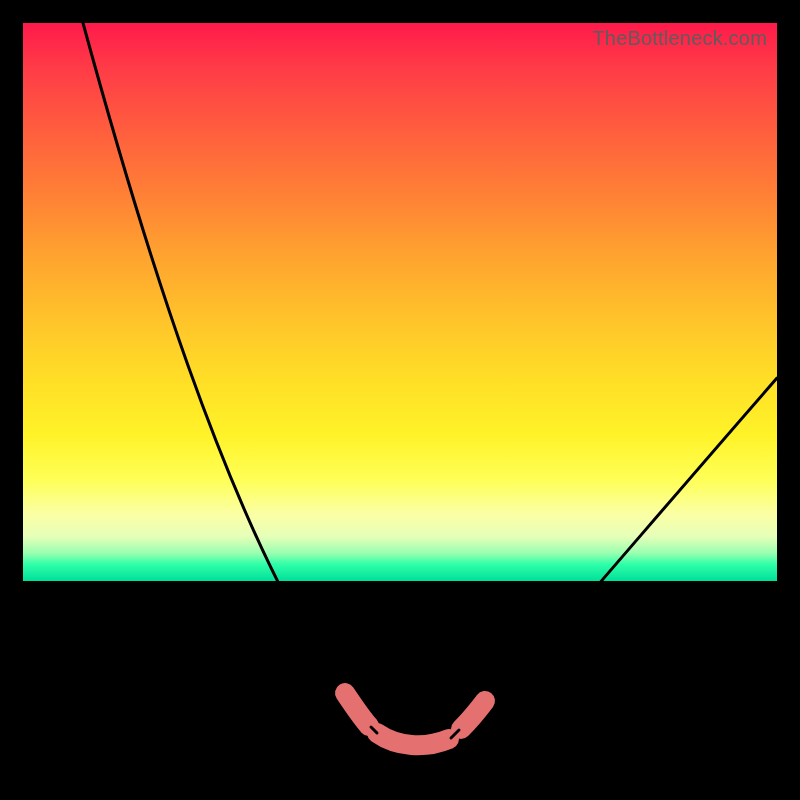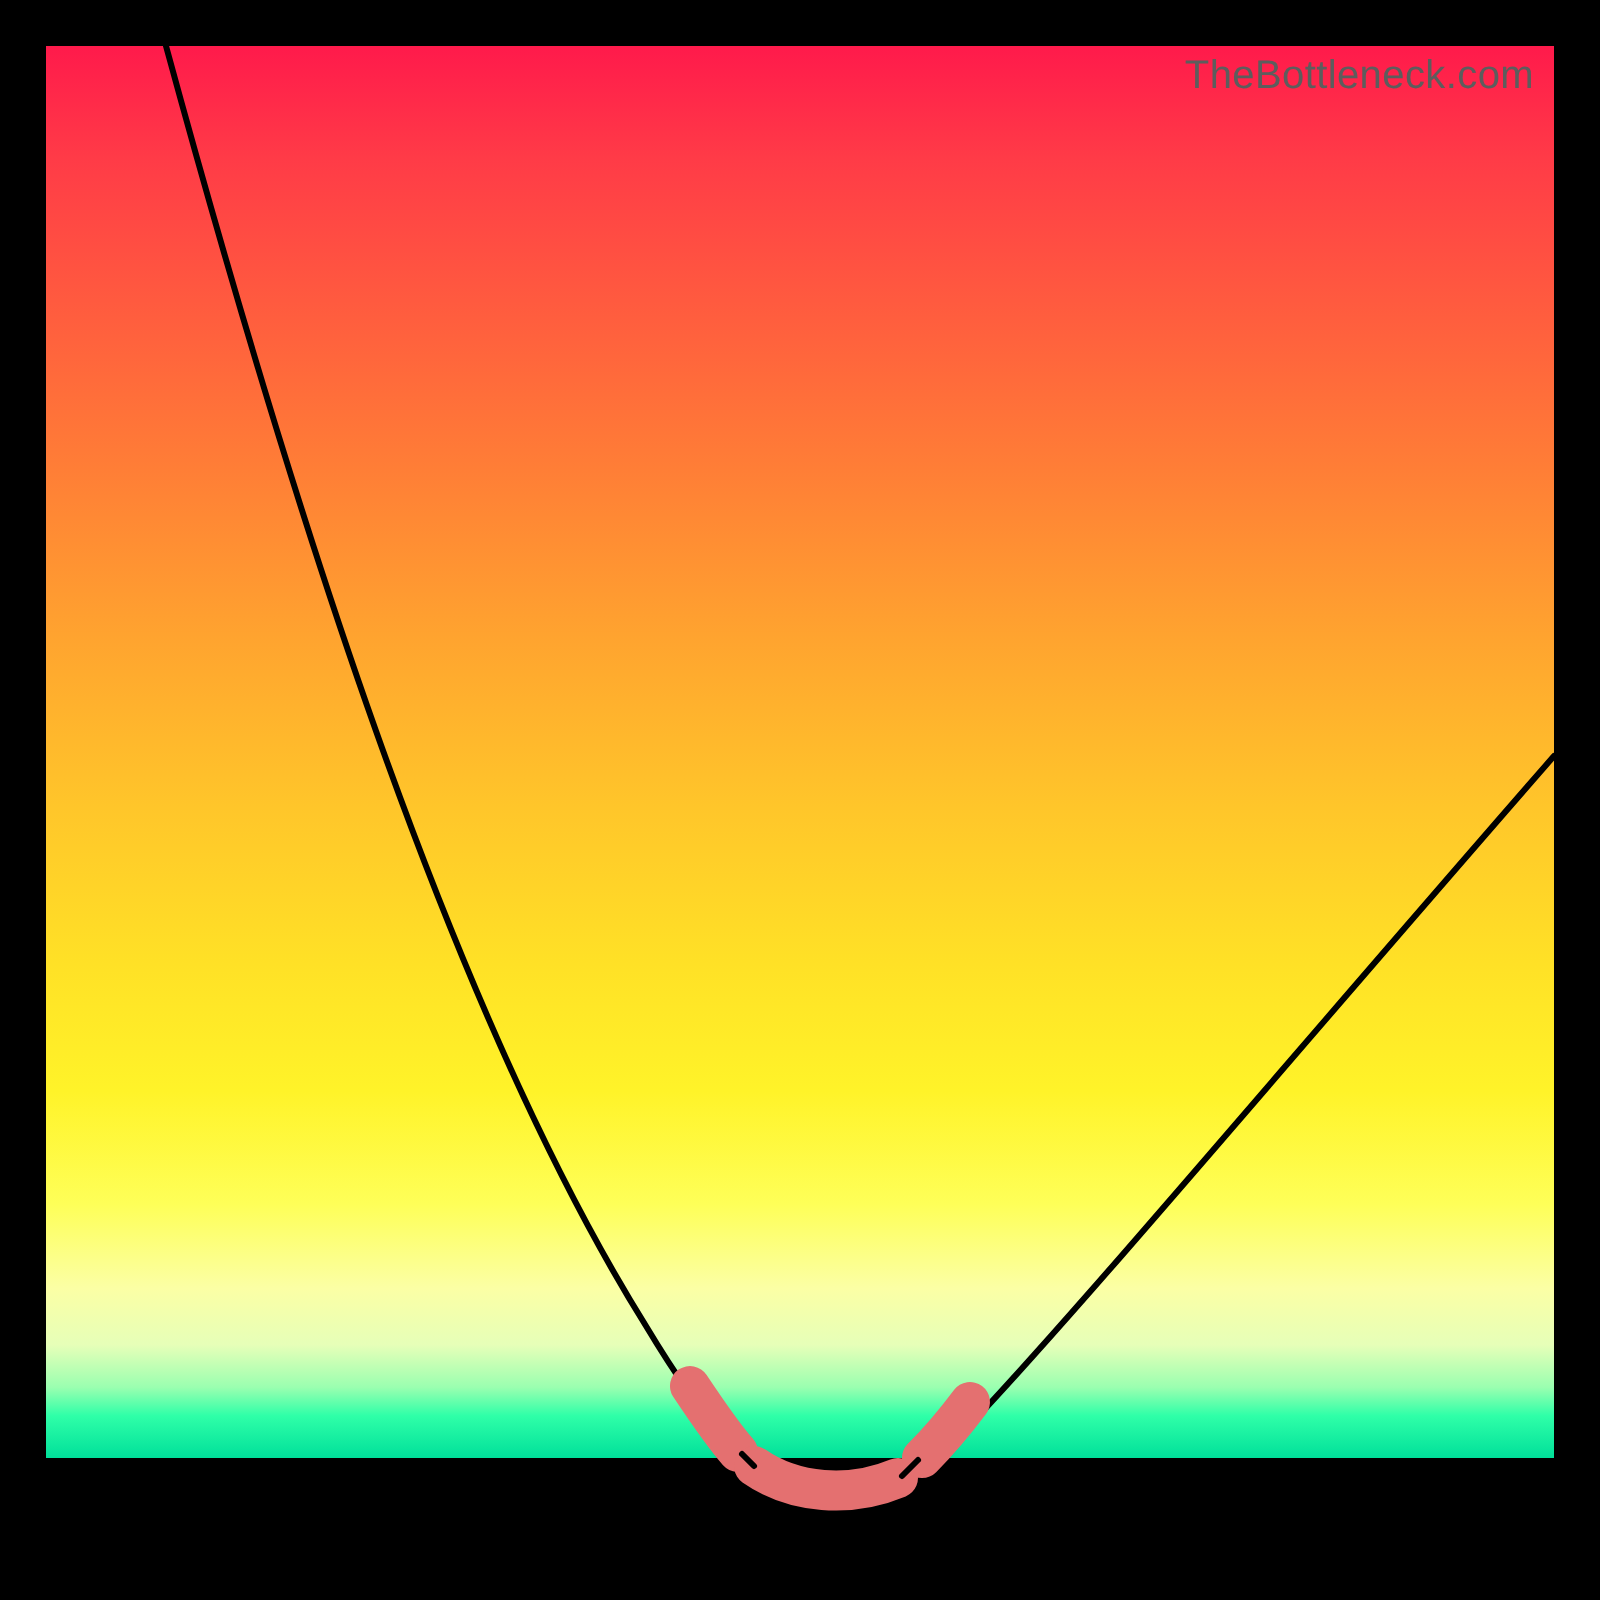--- a/index.html
+++ b/index.html
@@ -9,21 +9,21 @@
     height: 800px;
     background: #000;
     overflow: hidden;
     font-family: Arial, Helvetica, sans-serif;
   }
   .frame {
     position: absolute;
     left: 23px;
     top: 23px;
     width: 754px;
-    height: 706px;
+    height: 558px;
     background: linear-gradient(to bottom,
       #ff1a4b 0%,
       #ff3b47 8%,
       #ff5a3f 18%,
       #ff7e36 30%,
       #ffa42f 42%,
       #ffc62a 54%,
       #ffe126 65%,
       #fff329 74%,
       #feff58 82%,

